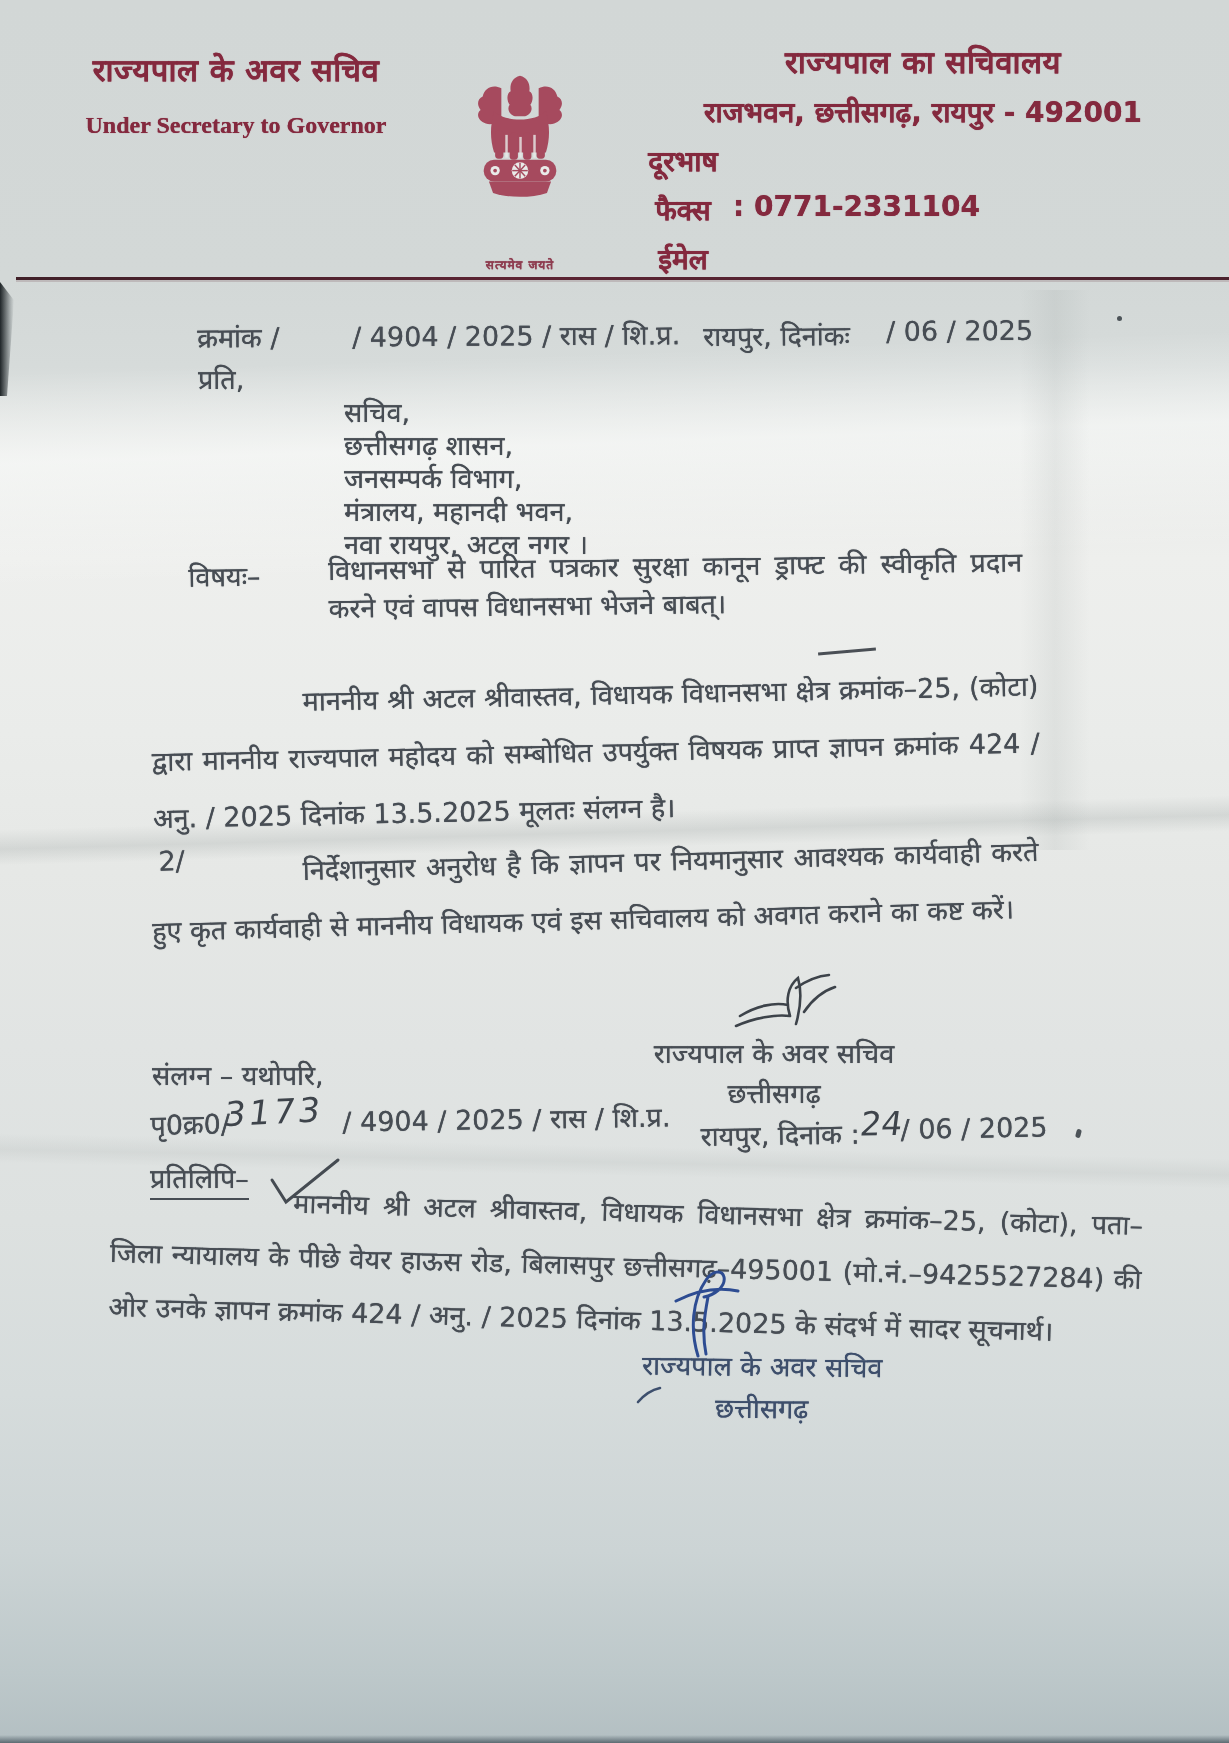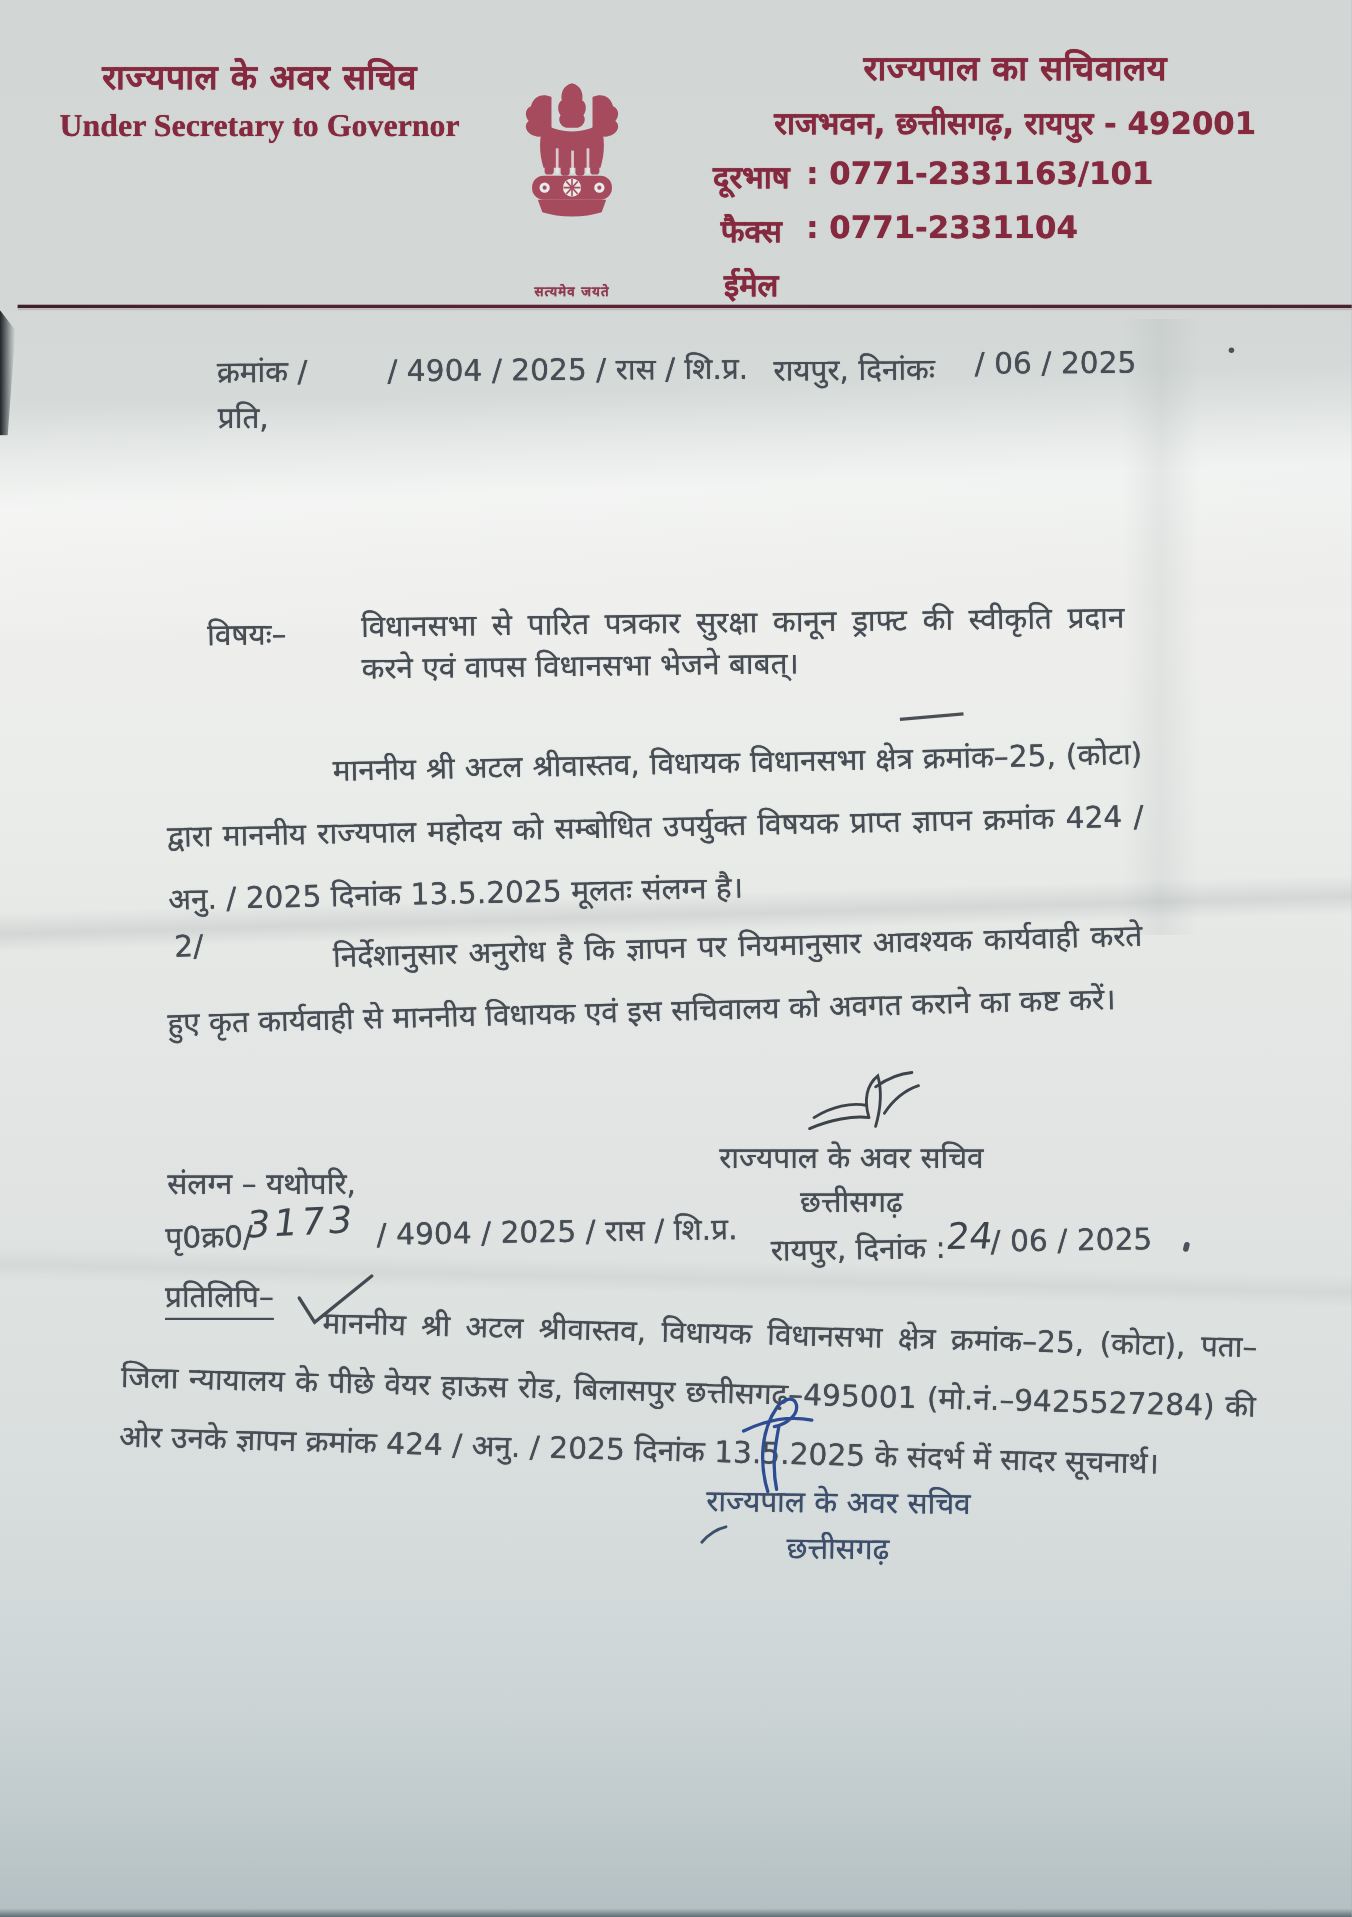--- a/index.html
+++ b/index.html
@@ -29,21 +29,21 @@
     clip-path:polygon(0 0,100% 16%,50% 100%,0 100%);}
   .bottom-shadow{left:0;bottom:0;width:100%;height:8px;
     background:linear-gradient(180deg,rgba(95,110,116,0),#5c6b72);}
   .speck{position:absolute;background:#4c5358;border-radius:50%;}
   .speck1{top:316px;left:1117px;width:5px;height:5px;}
   .speck2{top:1129px;left:1076px;width:5px;height:9px;border-radius:3px;transform:rotate(14deg);}
   
   .maroon{color:#84293e;}
   .hdr-left{left:40px;top:48px;width:392px;text-align:center;}
   .hdr-left-hi{font-size:31px;font-weight:bold;letter-spacing:.5px;}
-  .hdr-left-en{font-size:29px;font-weight:bold;margin-top:9px;font-family:"Liberation Serif","DejaVu Serif",serif;}
+  .hdr-left-en{font-size:24px;font-weight:bold;margin-top:22px;font-family:"Liberation Serif","DejaVu Serif",serif;}
   .emblem-wrap{left:460px;top:46px;width:120px;text-align:center;}
   .emblem-caption{font-size:12px;font-weight:bold;color:#8e3d50;margin-top:20px;letter-spacing:1px;}
   .hdr-right{left:633px;top:40px;width:580px;font-weight:bold;text-align:center;}
   .hdr-right .r-title{font-size:31px;letter-spacing:.5px;}
   .hdr-right .r-addr{font-size:28px;margin-top:10px;}
   .contact-row{display:flex;font-size:28px;margin-top:11px;}
   .contact-row .c-label{width:100px;flex:0 0 auto;}
   .hdr-rule{top:277px;left:16px;width:1213px;height:3px;
     background:linear-gradient(90deg,#402028,#5c2433 40%,#4a222d);box-shadow:0 2px 0 rgba(92,42,54,.18);}
   
@@ -148,41 +148,47 @@
       <circle cx="79" cy="94.5" r="1.8" fill="#a64a5e"></circle>
     </svg>
     <div class="emblem-caption scan">सत्यमेव जयते</div>
   </div>
 
   <div class="abs hdr-right maroon">
     <div class="r-title scan">राज्यपाल का सचिवालय</div>
     <div class="r-addr scan">राजभवन, छत्तीसगढ़, रायपुर - 492001</div>
     <div class="contact-row">
       <span class="c-label scan">दूरभाष</span>
-      <span class="scan">: 0771-2331163/101</span>
     </div>
     <div class="contact-row">
       <span class="c-label scan">फैक्स</span>
       <span class="scan">: 0771-2331104</span>
     </div>
     <div class="contact-row">
       <span class="c-label scan">ईमेल</span>
     </div>
   </div>
 
   <div class="abs hdr-rule"></div>
 
   <div class="abs ref-row ink fs27">
     <span class="abs ref-label scan">क्रमांक /</span>
     <span class="abs ref-number scan">/ 4904 / 2025 / रास / शि.प्र.</span>
     <span class="abs ref-place scan">रायपुर, दिनांकः</span>
     <span class="abs ref-date scan">/ 06 / 2025</span>
   </div>
 
   <div class="abs prati ink fs27 scan">प्रति,</div>
+  <div class="abs recipient ink fs27">
+    <div class="scan">सचिव,</div>
+    <div class="scan">छत्तीसगढ़ शासन,</div>
+    <div class="scan">जनसम्पर्क विभाग,</div>
+    <div class="scan">मंत्रालय, महानदी भवन,</div>
+    <div class="scan">नवा रायपुर, अटल नगर ।</div>
+  </div>
 
   <div class="abs subject-row ink fs27">
     <span class="abs subject-label scan">विषयः–</span>
     <div class="abs subject-text scan">विधानसभा से पारित पत्रकार सुरक्षा कानून ड्राफ्ट की स्वीकृति प्रदान करने एवं वापस विधानसभा भेजने बाबत्।</div>
   </div>
   <div class="abs subject-divider"></div>
 
   <div class="abs para1 ink fs27 scan">माननीय श्री अटल श्रीवास्तव, विधायक विधानसभा क्षेत्र क्रमांक–25, (कोटा) द्वारा माननीय राज्यपाल महोदय को सम्बोधित उपर्युक्त विषयक प्राप्त ज्ञापन क्रमांक 424 / अनु. / 2025 दिनांक 13.5.2025 मूलतः संलग्न है।</div>
 
   <div class="abs para2-wrap ink fs27">

